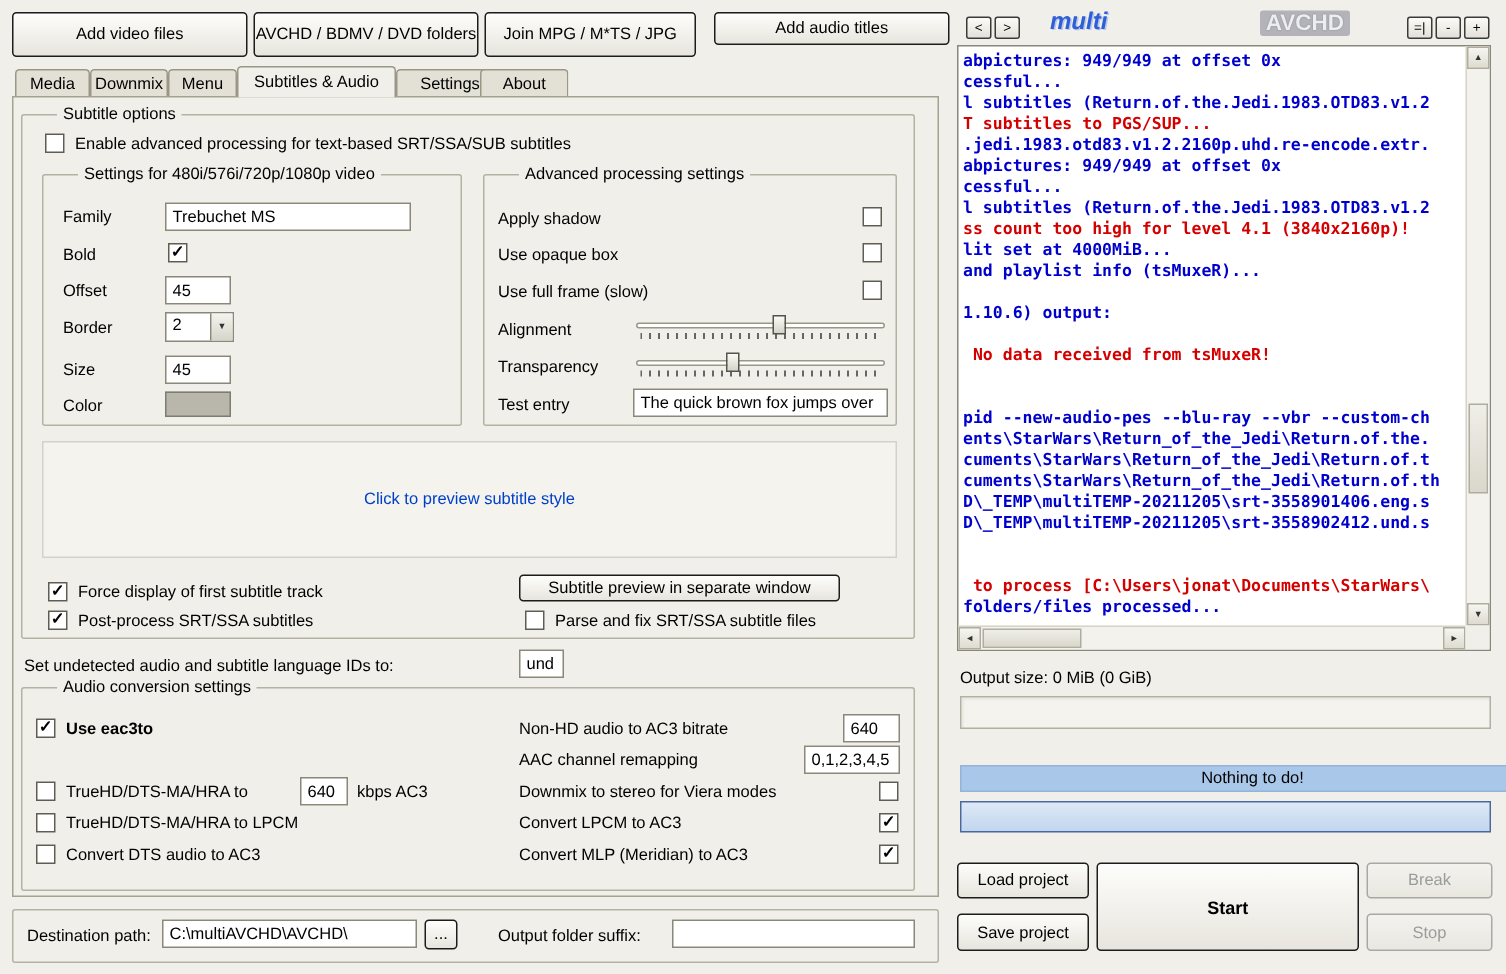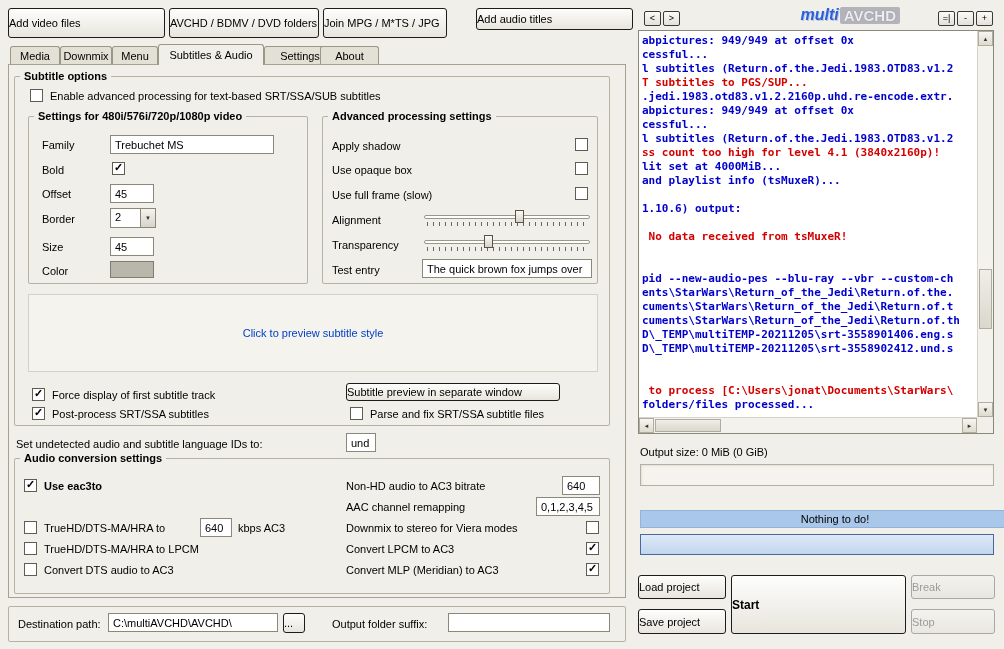--- a/index.html
+++ b/index.html
@@ -1,26 +1,26 @@
 <!DOCTYPE html>
 <html><head>
 <meta charset="utf-8">
 <style>
   *{box-sizing:border-box;margin:0;padding:0}
   html,body{width:1004px;height:649px}
   body{position:relative;background:#f0efe9;font-family:"Liberation Sans",sans-serif;font-size:11px;color:#000;overflow:hidden}
   .lbl{position:absolute;white-space:nowrap;line-height:13px}
   .b{font-weight:bold}
-  .btn{position:absolute;display:flex;align-items:center;background:linear-gradient(#fdfdfb,#e7e5dd);border:1px solid #1c1c1c;border-radius:3px;cursor:pointer;white-space:nowrap}
+  .btn{position:absolute;display:flex;align-items:center;justify-content:center;background:linear-gradient(#fdfdfb,#e7e5dd);border:1px solid #1c1c1c;border-radius:3px;cursor:pointer;white-space:nowrap}
   .btn.disabled{color:#9b9b9b;border-color:#a8a8a8;background:linear-gradient(#f3f2ed,#e9e7e0)}
   .tab{position:absolute;top:46px;height:18px;display:flex;align-items:center;justify-content:center;padding:0 9px;background:#e3e1d6;border:1px solid #9a9787;border-bottom:none;border-radius:3px 3px 0 0;cursor:pointer;z-index:1}
   .tab.active{top:44px;height:21px;background:#f0efe9;z-index:3}
   .page{position:absolute;left:8px;top:64px;width:618px;height:534px;border:1px solid #a5a292;background:#f0efe9}
   .group{position:absolute;border:1px solid #b5b2a4;border-radius:2px}
-  .legend{position:absolute;top:-7px;left:5px;background:#f0efe9;padding:0 4px;font-weight:bold;white-space:nowrap}
+  .legend{position:absolute;top:-7px;left:23px;background:#f0efe9;padding:0 4px;font-weight:normal;white-space:nowrap}
   .tin{position:absolute;border:1px solid #8a8878;background:#fff;font:11px "Liberation Sans",sans-serif;padding:2px 4px;height:19px;color:#000}
   .cb{position:absolute;width:13px;height:13px;background:#fff;border:1px solid #5f5d52;display:flex;align-items:center;justify-content:center;cursor:pointer}
   .cb.on::after{content:"✓";font-size:11px;font-weight:bold;margin-top:-2px}
   .dd{position:absolute;background:#fff;border:1px solid #8a8878;display:flex;cursor:pointer}
   .dd-val{flex:1;padding:2px 0 0 4px}
   .dd-btn{width:15px;background:linear-gradient(#f4f3ee,#d7d4c9);border-left:1px solid #8a8878;display:flex;align-items:center;justify-content:center;font-size:6px;color:#333}
   .swatch{position:absolute;background:#b9b6ac;border:1px solid #7f7d72;cursor:pointer}
   .slider{position:absolute;height:18px}
   .slider .track{position:absolute;left:0;right:0;top:6px;height:4px;background:#fff;border:1px solid #9a9787;border-radius:2px}
   .slider .ticks{position:absolute;left:3px;right:3px;top:13px;height:4px;background:repeating-linear-gradient(90deg,#666 0 1px,transparent 1px 6px)}
@@ -31,38 +31,38 @@
   .log-text{position:absolute;left:3px;top:3px;right:18px;bottom:18px;overflow:hidden;font-family:"DejaVu Sans Mono",monospace;font-size:11px;font-weight:bold;line-height:14px;white-space:pre}
   .log-line{height:14px}
   .log-line.blue{color:#0000cd}
   .log-line.red{color:#d40000}
   .sb-v{position:absolute;right:0;top:0;bottom:16px;width:16px;background:#f3f2ed;border-left:1px solid #d6d3c8}
   .sb-h{position:absolute;left:0;right:16px;bottom:0;height:16px;background:#f3f2ed;border-top:1px solid #d6d3c8}
   .sb-corner{position:absolute;right:0;bottom:0;width:16px;height:16px;background:#f0efe9}
   .sb-btn{position:absolute;width:15px;height:15px;background:linear-gradient(#f6f5f0,#dedbd0);border:1px solid #b0ad9f;display:flex;align-items:center;justify-content:center;font-size:6px;color:#333;cursor:pointer}
   .sb-thumb{position:absolute;background:linear-gradient(#efeee8,#dad7cc);border:1px solid #b0ad9f;cursor:pointer}
   .winbtn{position:absolute;width:17px;height:15px;background:linear-gradient(#fbfbf8,#e3e1d8);border:1px solid #3a3a3a;border-radius:2px;display:flex;align-items:center;justify-content:center;font-size:9px;line-height:9px;cursor:pointer}
-  .logo{position:absolute;left:700px;top:6px;width:200px;display:flex;align-items:center;justify-content:flex-end}
+  .logo{position:absolute;left:700px;top:6px;width:200px;display:flex;align-items:center;justify-content:space-between}
   .logo .multi{font-style:italic;font-weight:bold;font-size:16px;color:#2e5fd8;text-shadow:1px 1px 0 #b9c7e8;letter-spacing:0}
   .logo .avchd{font-weight:bold;font-size:15px;color:#ecedf2;background:#b4b3b9;padding:0 4px;border-radius:2px;text-shadow:0 0 1px #77767c;margin-left:1px}
   .bar{position:absolute}
   #progress-empty{border:1px solid #b3b0a2;background:#f4f3ee;box-shadow:inset 1px 1px 2px rgba(0,0,0,0.08)}
   #nothing-bar{background:#a9c7e8;border:1px solid #93b4da;display:flex;align-items:center;justify-content:center}
   #blue-bar{border:1px solid #48699f;background:linear-gradient(#dde9f6,#c2d6ee)}
 </style>
 </head>
 <body>
 
 <div class="btn" style="left:8px;top:8px;width:157px;height:30px">
     <span>Add video files</span>
   </div>
 <div class="btn" style="left:169px;top:8px;width:150px;height:30px">
     <span>AVCHD / BDMV / DVD folders</span>
   </div>
-<div class="btn" style="left:323px;top:8px;width:124px;height:30px">
+<div class="btn" style="left:323px;top:8px;width:141px;height:30px">
     <span>Join MPG / M*TS / JPG</span>
   </div>
 <div class="btn" style="left:476px;top:8px;width:157px;height:22px">
     <span>Add audio titles</span>
   </div>
 
 <div class="tab" style="left:10px;width:50px">
     <span>Media</span>
   </div>
 <div class="tab" style="left:60px;width:52px">

